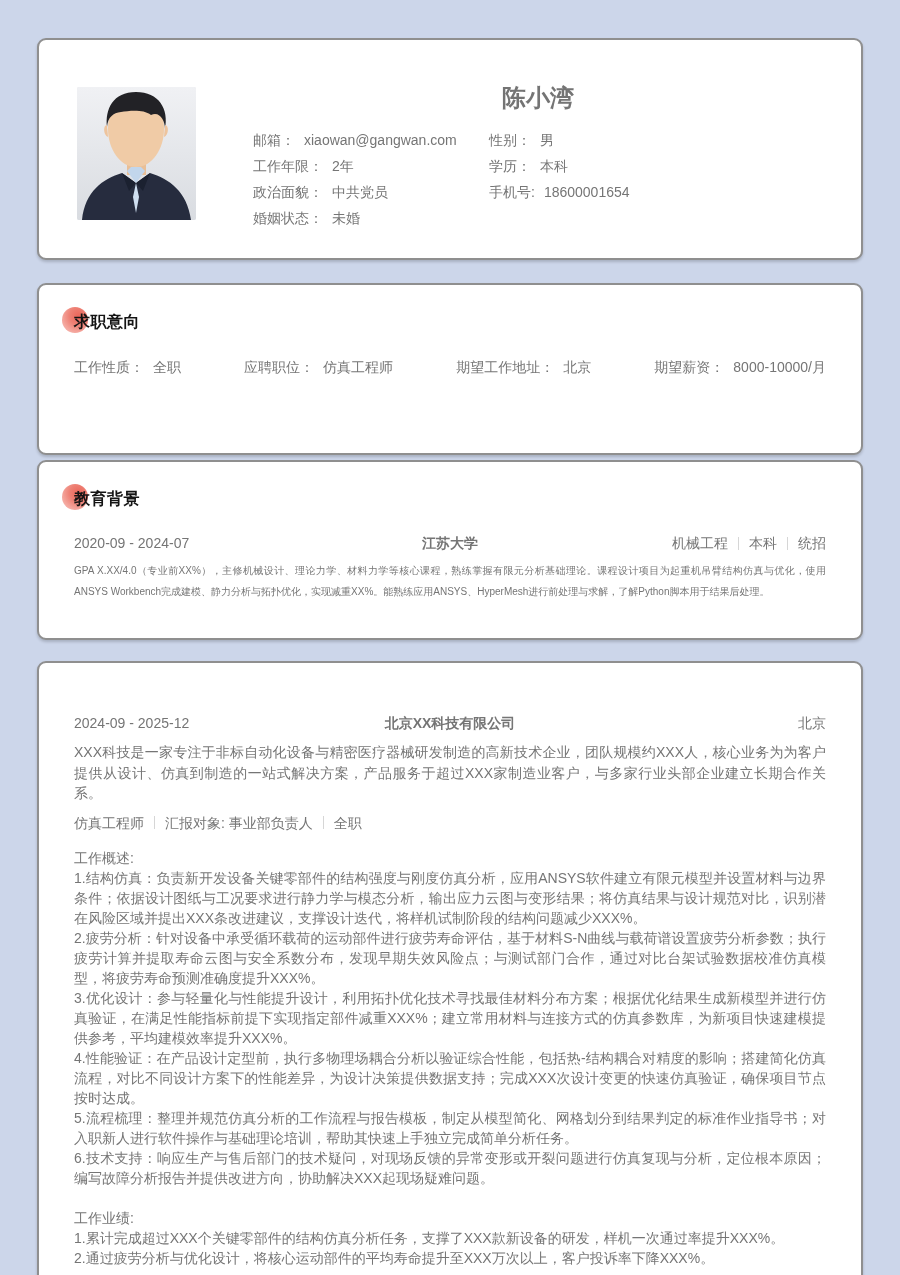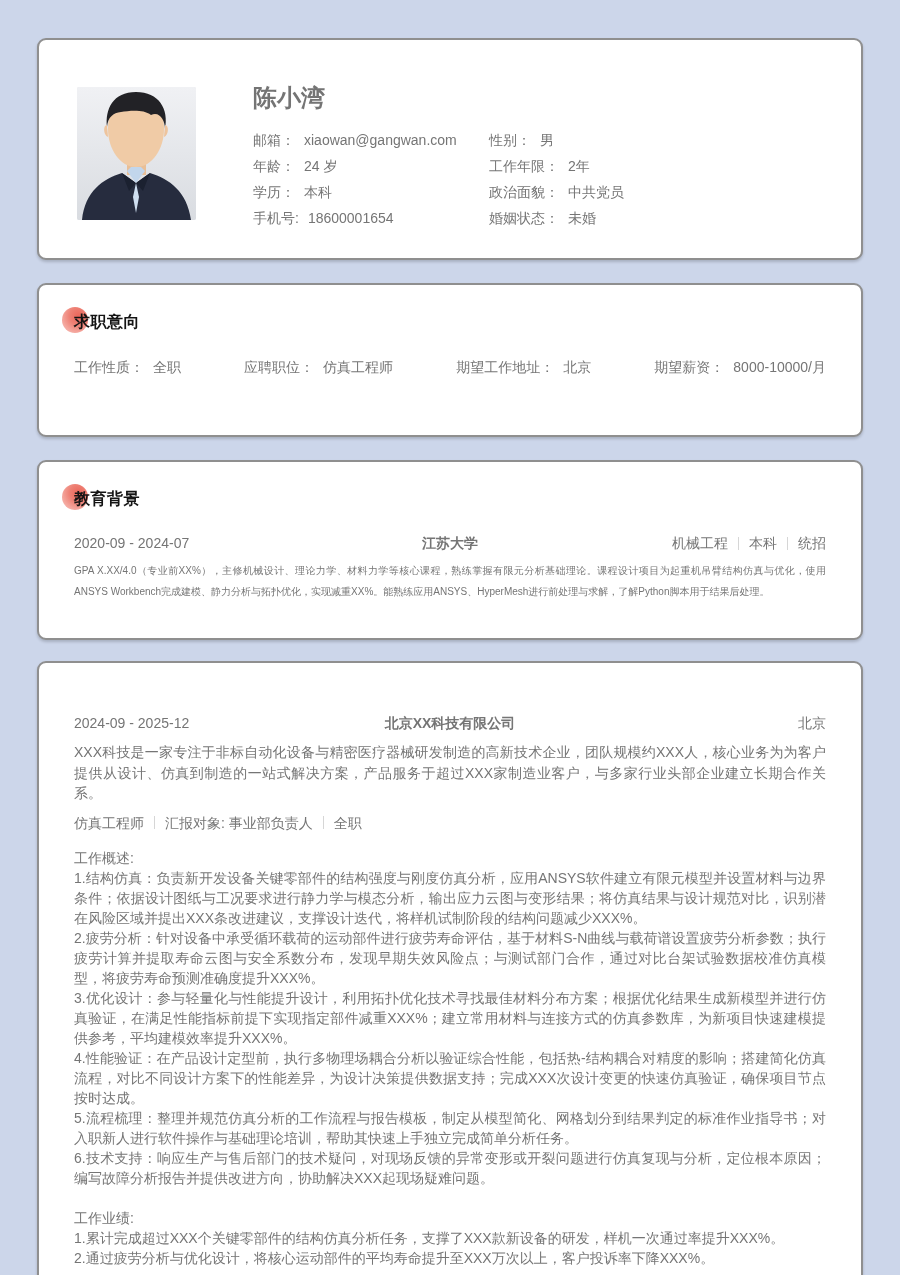--- a/index.html
+++ b/index.html
@@ -12,32 +12,32 @@
   .card{
     position:absolute;left:37px;width:826px;box-sizing:border-box;
     background:#ffffff;border:2px solid #8f8f8f;border-radius:9px;
     box-shadow:0 2px 3px rgba(0,0,0,.18);
   }
   
   .card-header{top:38px;height:222px;padding:44px 38px 0;display:flex;}
   .photo{flex:none;width:119px;height:133px;margin-top:3px;border-radius:2px;overflow:hidden;background:#e3e5e9;}
   .photo svg{display:block;}
   .header-right{margin-left:57px;flex:1;min-width:0;}
-  .name{margin:0 0 15px;font-size:24px;line-height:28px;font-weight:bold;color:#747474;}
+  .name{margin:0 0 15px;font-size:24px;line-height:28px;font-weight:bold;color:#747474;text-align:center;}
   .info-grid{display:grid;grid-template-columns:236px 1fr;}
   .pair{font-size:14px;line-height:26px;white-space:nowrap;}
   .pair .val{margin-left:9px;}
   
   .sec-title{position:relative;margin:0;font-size:16px;line-height:21px;font-weight:bold;color:#141414;}
   .sec-dot{position:absolute;left:-12px;top:-4px;width:26px;height:26px;border-radius:50%;z-index:0;
     background:radial-gradient(circle at 63% 35%, #eb665a 0%, #ee8175 38%, #f4a59c 68%, #f8c6c1 100%);}
   .sec-text{position:relative;z-index:1;letter-spacing:.5px;}
   .vdiv{display:inline-block;width:1px;height:13px;background:#d6d6d6;margin:0 10px;vertical-align:-2px;}
   
-  .card-intent{top:283px;height:154px;padding:26px 35px;}
+  .card-intent{top:283px;height:172px;padding:26px 35px;}
   .intent-row{display:flex;justify-content:space-between;margin-top:25px;font-size:14px;line-height:20px;align-items:flex-end;}
   .intent-row .pair,.intent-row2 .pair{line-height:20px;}
   .intent-row2{margin-top:16px;font-size:14px;line-height:20px;}
   
   .card-edu{top:460px;height:180px;padding:26px 35px;}
   .meta-grid{display:grid;grid-template-columns:1fr auto 1fr;align-items:center;margin-top:24px;font-size:14px;line-height:20px;}
   .meta-grid .left{justify-self:start;}
   .meta-grid .mid{justify-self:center;font-weight:bold;}
   .meta-grid .right{justify-self:end;display:flex;align-items:center;white-space:nowrap;}
   .para{margin:8px 0 0;font-size:10px;line-height:20.5px;text-align:justify;}
@@ -74,21 +74,20 @@
         <path d="M73 86 L59 96 L66 104 Z" fill="#1b2130"></path>
         <path d="M50 84 L59 96 L68 84 L64 80 L54 80 Z" fill="#c2d6ec"></path>
         <path d="M59 96 L56 110 L59 126 L62 110 Z" fill="#cfdff0"></path>
       </svg>
     </div>
     <div class="header-right">
       <h1 class="name">陈小湾</h1>
       <div class="info-grid">
         <div class="pair"><span class="lbl">邮箱：</span><span class="val">xiaowan@gangwan.com</span></div>
         <div class="pair"><span class="lbl">性别：</span><span class="val">男</span></div>
-        <div class="pair"><span class="lbl">年龄：</span><span class="val">24 岁</span></div>
         <div class="pair"><span class="lbl">工作年限：</span><span class="val">2年</span></div>
         <div class="pair"><span class="lbl">学历：</span><span class="val">本科</span></div>
         <div class="pair"><span class="lbl">政治面貌：</span><span class="val">中共党员</span></div>
         <div class="pair"><span class="lbl">手机号:</span><span class="val">18600001654</span></div>
         <div class="pair"><span class="lbl">婚姻状态：</span><span class="val">未婚</span></div>
       </div>
     </div>
   </section>
 
   <section class="card card-intent">

